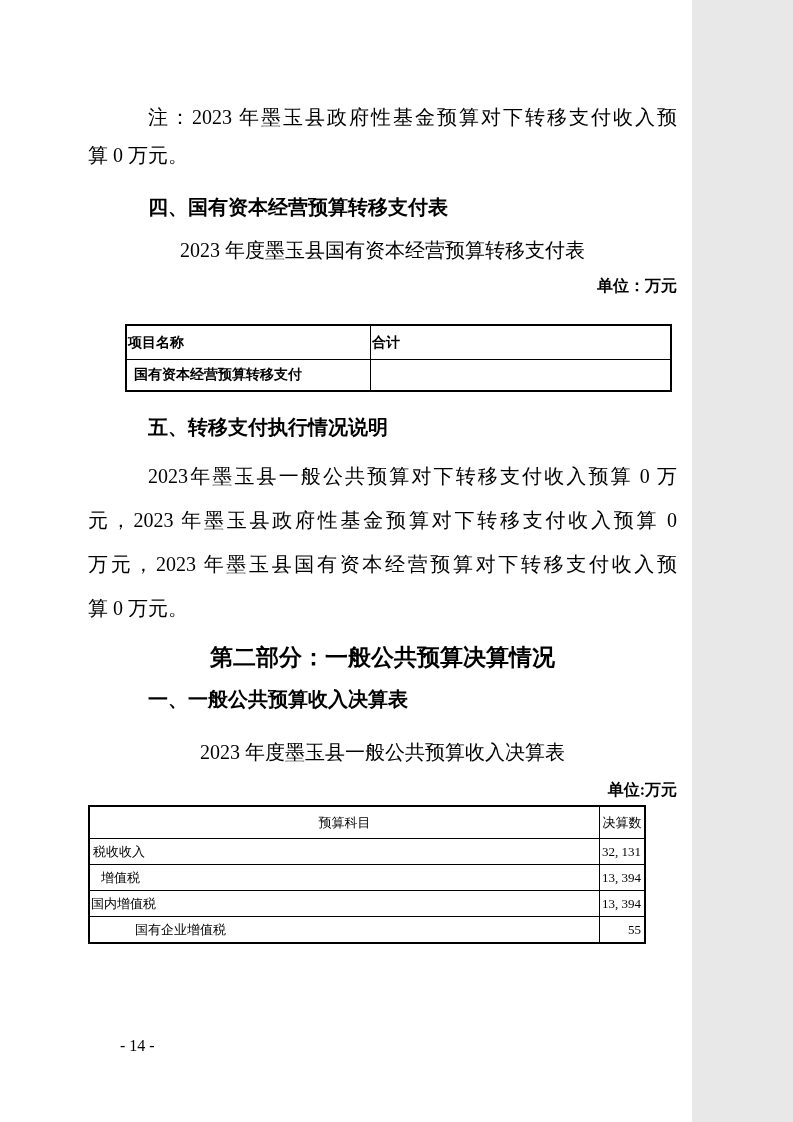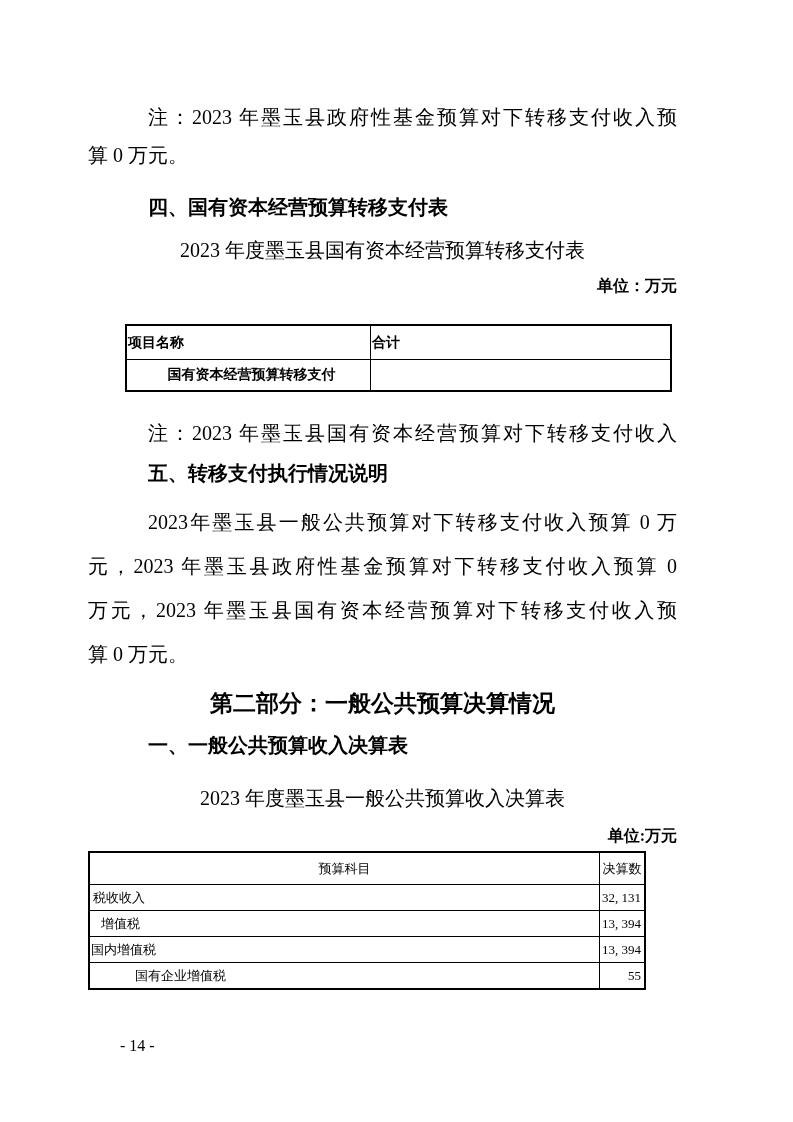--- a/index.html
+++ b/index.html
@@ -1,18 +1,18 @@
 <!DOCTYPE html>
 <html><head>
 <meta charset="utf-8">
 <style>
   html, body { margin: 0; padding: 0; background: #e8e8e8; }
   .page {
     position: relative;
-    width: 793px;
+    width: 692px;
     height: 1122px;
     background: #ffffff;
     font-family: "Liberation Serif", "DejaVu Serif", serif;
     color: #000;
     overflow: hidden;
   }
   .content {
     position: absolute;
     left: 88px;
     top: 0;
@@ -68,21 +68,21 @@
   .t1 {
     width: 547px;
     margin-left: 37px;
     margin-top: 28px;
     border: 2px solid #000;
   }
   .t1 th, .t1 td { border: 1px solid #000; font-size: 14px; }
   .t1 th { font-weight: bold; text-align: left; height: 31px; }
   .t1 td { font-weight: bold; height: 28px; }
   .t1 .c1 { width: 241px; }
-  .t1 td.c1 { padding-left: 7px; text-align: center; }
+  .t1 td.c1 { padding-left: 7px; text-align: left; }
 
   
   .t2 {
     width: 558px;
     margin-top: 5px;
     border: 2px solid #000;
   }
   .t2 th, .t2 td { border: 1px solid #000; font-size: 13px; font-weight: normal; }
   .t2 th { text-align: center; height: 29px; }
   .t2 td { height: 23px; }
@@ -126,21 +126,20 @@
         <th>合计</th>
       </tr>
       <tr>
         <td class="c1">国有资本经营预算转移支付</td>
         <td></td>
       </tr>
     </tbody>
       </table>
 
     <div class="bodytext note2">
-      <div class="indent jl">注：2023 年墨玉县国有资本经营预算对下转移支付收入</div>
     </div>
 
     <h2 class="kai-heading h5">五、转移支付执行情况说明</h2>
 
     <div class="para">
       <div class="indent jl">2023年墨玉县一般公共预算对下转移支付收入预算 0 万</div>
       <div class="jl">元，2023 年墨玉县政府性基金预算对下转移支付收入预算 0</div>
       <div class="jl">万元，2023 年墨玉县国有资本经营预算对下转移支付收入预</div>
       <div>算 0 万元。</div>
     </div>

